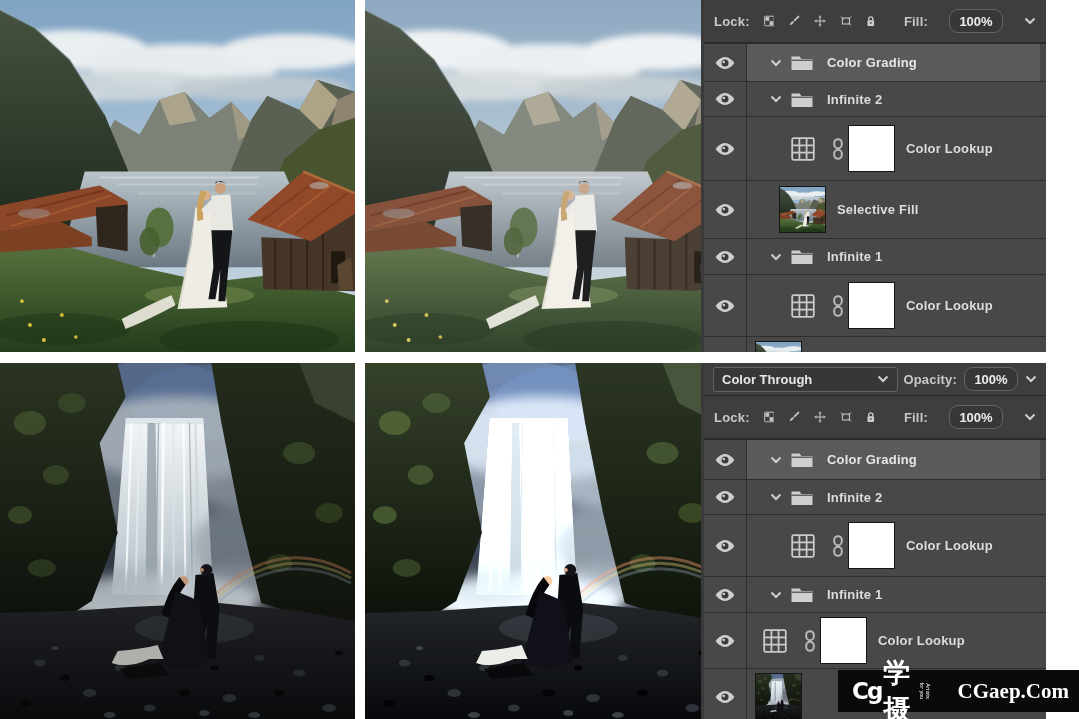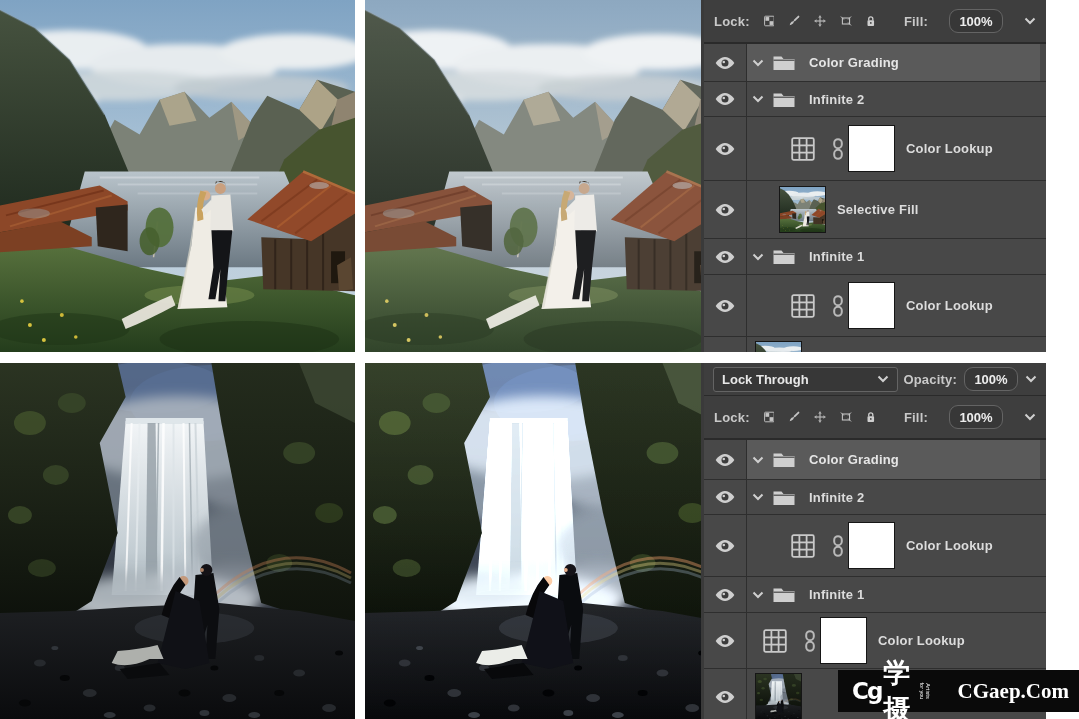--- a/index.html
+++ b/index.html
@@ -38,21 +38,21 @@
   .blendbox .spacer { flex:1; }
 
   .layer-row { display:flex; align-items:center; border-bottom:1px solid #2e2e2e; position:relative; }
   .eye-cell { flex:0 0 43px; align-self:stretch; display:flex; align-items:center; justify-content:center;
               border-right:1px solid #2e2e2e; }
   .row-content { flex:1; align-self:stretch; display:flex; align-items:center; margin-right:6px; }
   .layer-row.sel .row-content { background:#5a5a5a; }
   .lname { font-size:13px; font-weight:600; color:#dcdcdc; letter-spacing:.2px; white-space:nowrap; }
   .layer-row.sel .lname { color:#e6e6e6; }
 
-  .pl-group { padding-left:5px; }
+  .pl-group { padding-left:23px; }
   .pl-adj-deep { padding-left:44px; }
   .pl-adj-mid { padding-left:16px; }
   .pl-img { padding-left:32px; }
   .pl-partial { padding-left:8px; }
 
   .chev { margin-right:8px; }
   .folder { margin-right:13px; }
   .gridicon { }
   .linkicon { margin-left:16px; }
   .thumb { width:47px; height:47px; border:1px solid #161616; background:#fff; margin-left:3px; flex:0 0 auto; }
@@ -489,21 +489,21 @@
               <use href="#fjord-scene"></use>
             </svg>
         </span>
       </div>
     </div>
   </div>
 
   <div class="panel" id="panel-bottom">
     <div class="blendbar">
       <span class="blendbox">
-        <span>Lock Through</span>
+        <span>Color Through</span>
         <span class="spacer"></span>
         <svg width="12" height="8">
             <use href="#i-chev"></use>
           </svg>
       </span>
       <span class="spacer"></span>
       <span class="ui-label">Opacity:</span>
       <span class="valuebox">100%</span>
       <span class="dropchev">
         <svg width="12" height="8">

